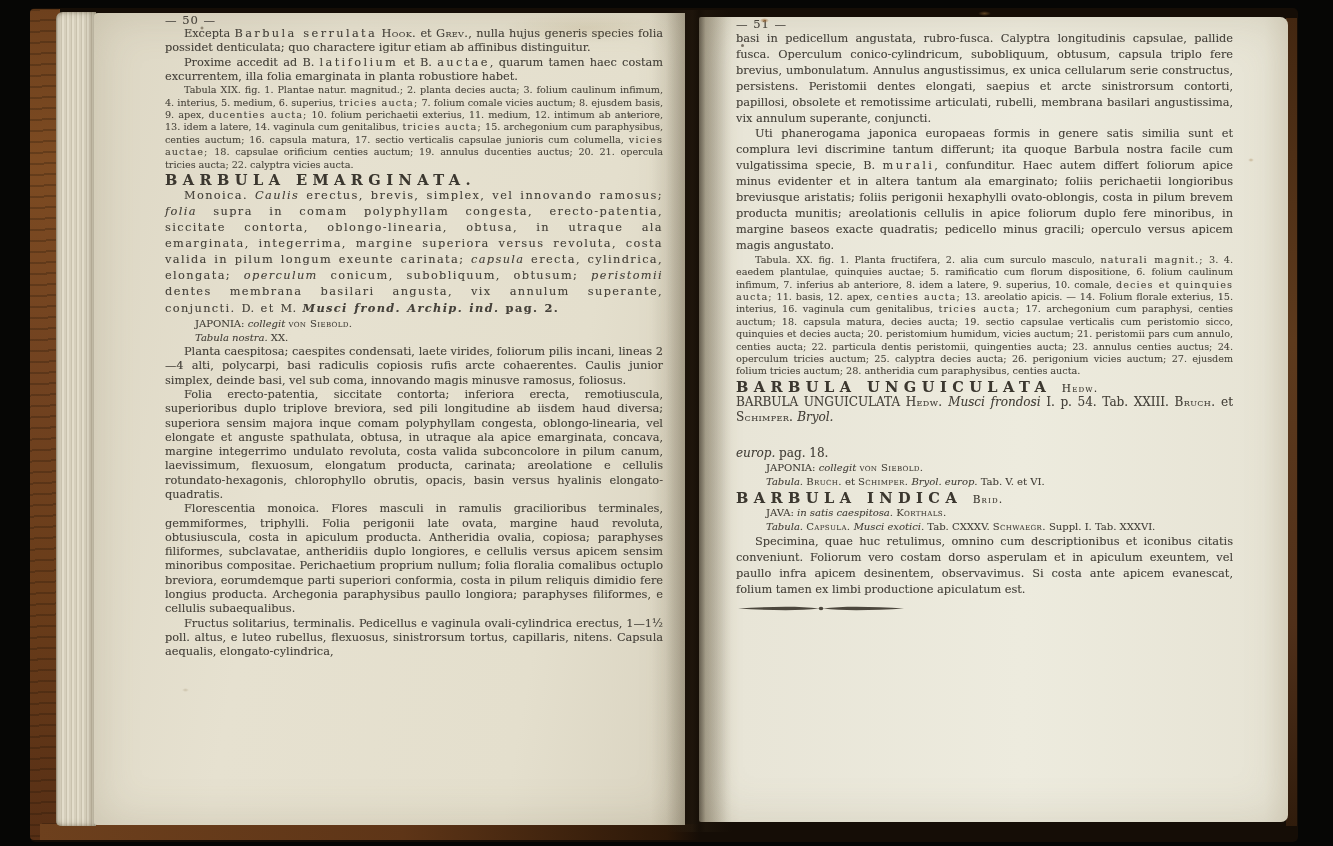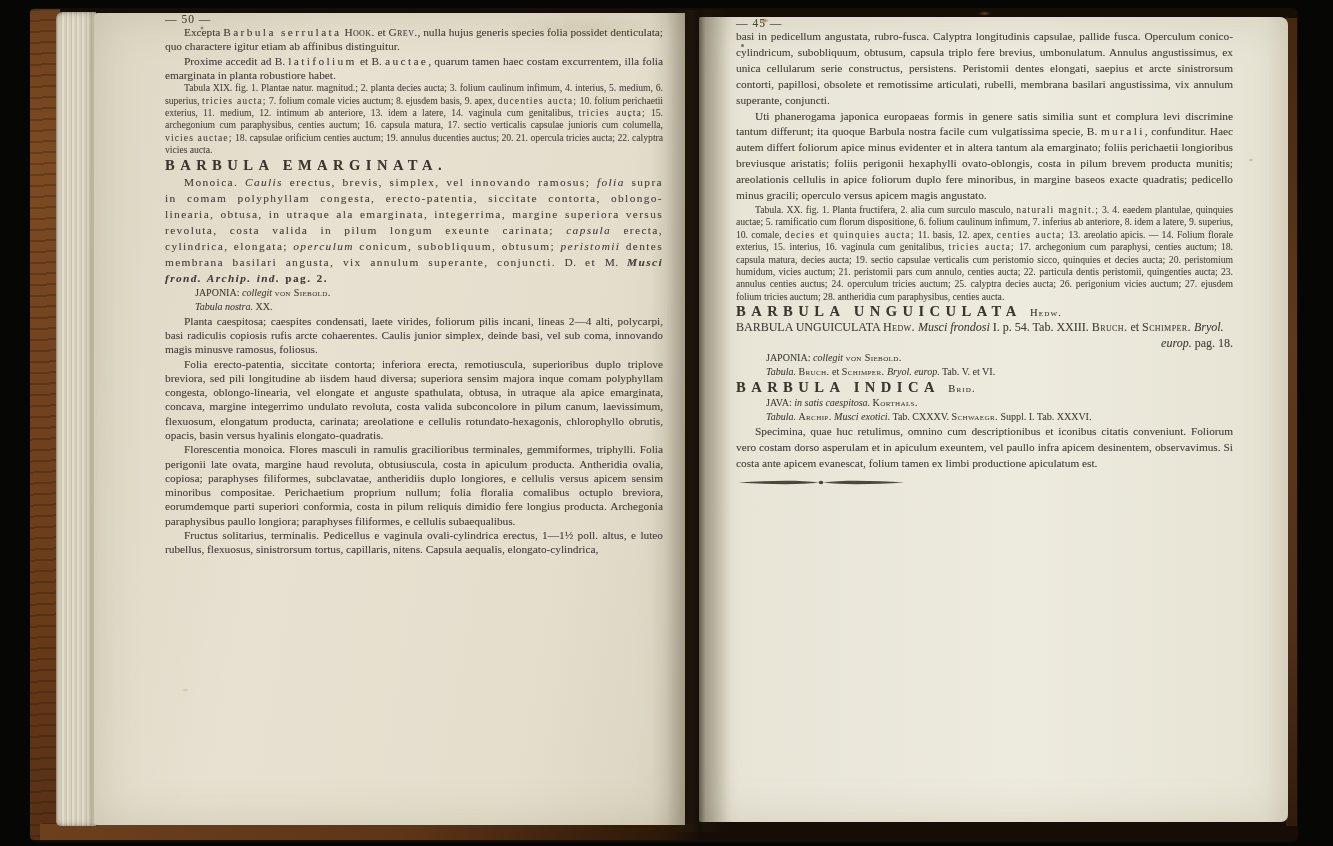--- a/index.html
+++ b/index.html
@@ -42,22 +42,22 @@
   #spot5{left:741px;top:44px;width:3px;height:3px;background:#4a4136;opacity:.7;}
   #spot6{left:1248px;top:158px;width:6px;height:4px;background:radial-gradient(#96713d,rgba(150,113,61,0) 70%);opacity:.4;}
   #spot7{left:182px;top:688px;width:7px;height:4px;background:radial-gradient(#8d7a55,rgba(141,122,85,0) 70%);opacity:.3;}
   #stain1{left:500px;top:13px;width:170px;height:30px;border-radius:50%;
       background:radial-gradient(ellipse,rgba(150,120,60,.13),rgba(150,120,60,0) 70%);}
   
   .col{position:absolute;top:0;color:#45413a;text-shadow:.2px .2px .3px rgba(70,65,55,.3);}
   #left-col{left:71px;width:498px;}
   #right-col{left:37px;width:497px;}
   .col p{margin:0;text-align:justify;}
-  .ln{display:block;font-family:Liberation Serif, serif;}
-  .ln.c{text-align:right;}
+  .ln{display:block;}
+  .ln.c{text-align:left;margin-top:20px;}
   .pagenum{text-align:center;font-size:11.5px;letter-spacing:1px;color:#4a463e;}
   .body{font-size:11.3px;line-height:14.3px;}
   .rb{line-height:15.9px;}
   .small{font-size:9.6px;line-height:12.4px;color:#4c483f;}
   .heading{text-align:center;font-weight:bold;font-size:14.5px;letter-spacing:5.5px;color:#3b372f;white-space:nowrap;}
   .diag{font-size:11.3px;line-height:16px;letter-spacing:1.4px;word-spacing:1px;}
   .lead{font-size:10px;line-height:14px;text-align:left;text-indent:30px;}
   .ref{font-size:12px;line-height:15.5px;}
   .orn{text-align:center;}
   .ind{text-indent:19px;}
@@ -121,21 +121,21 @@
         </p>
         <p class="body ind mt4">
           <span class="ln"><span>Fructus solitarius, terminalis. Pedicellus e vaginula ovali-cylindrica erectus, 1—1½ poll. altus, e luteo rubellus, flexuosus, sinistrorsum tortus, capillaris, nitens. Capsula aequalis, elongato-cylindrica,</span></span>
         </p>
       </div>
   </div>
 
   <div id="right-page" class="page">
     <div id="right-col" class="col">
         <p class="pagenum mt88">
-          <span class="ln"><span>— 45 —</span></span>
+          <span class="ln"><span>— 51 —</span></span>
         </p>
         <p class="body rb mt16">
           <span class="ln"><span>basi in pedicellum angustata, rubro-fusca. Calyptra longitudinis capsulae, pallide fusca. Operculum conico-cylindricum, subobliquum, obtusum, capsula triplo fere brevius, umbonulatum. Annulus angustissimus, ex unica cellularum serie constructus, persistens. Peristomii dentes elongati, saepius et arcte sinistrorsum contorti, papillosi, obsolete et remotissime articulati, rubelli, membrana basilari angustissima, vix annulum superante, conjuncti.</span></span>
         </p>
         <p class="body rb ind mt6">
           <span class="ln"><span>Uti phanerogama japonica europaeas formis in genere satis similia sunt et complura levi discrimine tantum differunt; ita quoque Barbula nostra facile cum vulgatissima specie, B. </span><span class="sp">murali</span><span>, confunditur. Haec autem differt foliorum apice minus evidenter et in altera tantum ala emarginato; foliis perichaetii longioribus breviusque aristatis; foliis perigonii hexaphylli ovato-oblongis, costa in pilum brevem producta munitis; areolationis cellulis in apice foliorum duplo fere minoribus, in margine baseos exacte quadratis; pedicello minus gracili; operculo versus apicem magis angustato.</span></span>
         </p>
         <p class="small ind mt9">
           <span class="ln"><span>Tabula. XX. fig. 1. Planta fructifera, 2. alia cum surculo masculo, </span><span class="s1">naturali magnit.;</span><span> 3. 4. eaedem plantulae, quinquies auctae; 5. ramificatio cum florum dispositione, 6. folium caulinum infimum, 7. inferius ab anteriore, 8. idem a latere, 9. superius, 10. comale, </span><span class="s1">decies et quinquies aucta;</span><span> 11. basis, 12. apex, </span><span class="s1">centies aucta;</span><span> 13. areolatio apicis. — 14. Folium florale exterius, 15. interius, 16. vaginula cum genitalibus, </span><span class="s1">tricies aucta;</span><span> 17. archegonium cum paraphysi, centies auctum; 18. capsula matura, decies aucta; 19. sectio capsulae verticalis cum peristomio sicco, quinquies et decies aucta; 20. peristomium humidum, vicies auctum; 21. peristomii pars cum annulo, centies aucta; 22. particula dentis peristomii, quingenties aucta; 23. annulus centies auctus; 24. operculum tricies auctum; 25. calyptra decies aucta; 26. perigonium vicies auctum; 27. ejusdem folium tricies auctum; 28. antheridia cum paraphysibus, centies aucta.</span></span>
         </p>
@@ -152,21 +152,21 @@
         <p class="lead mt6">
           <span class="ln"><span class="i">Tabula.</span><span> </span><span class="sc">Bruch.</span><span> et </span><span class="sc">Schimper.</span><span> </span><span class="i">Bryol. europ.</span><span> Tab. V. et VI.</span></span>
         </p>
         <p class="heading mt11">
           <span class="ln"><span>BARBULA INDICA</span><span>  </span><span class="au">Brid.</span></span>
         </p>
         <p class="lead mt6">
           <span class="ln"><span>JAVA: </span><span class="i">in satis caespitosa.</span><span> </span><span class="sc">Korthals.</span></span>
         </p>
         <p class="lead mt6">
-          <span class="ln"><span class="i">Tabula.</span><span> </span><span class="sc">Archip.</span><span> </span><span class="i">Musci exotici.</span><span> Tab. CXXXV. </span><span class="sc">Schwaegr.</span><span> Suppl. I. Tab. XXXVI.</span></span>
+          <span class="ln"><span class="i">Tabula.</span><span> </span><span class="sc">Capsula.</span><span> </span><span class="i">Musci exotici.</span><span> Tab. CXXXV. </span><span class="sc">Schwaegr.</span><span> Suppl. I. Tab. XXXVI.</span></span>
         </p>
         <p class="body rb ind mt9">
           <span class="ln"><span>Specimina, quae huc retulimus, omnino cum descriptionibus et iconibus citatis conveniunt. Foliorum vero costam dorso asperulam et in apiculum exeuntem, vel paullo infra apicem desinentem, observavimus. Si costa ante apicem evanescat, folium tamen ex limbi productione apiculatum est.</span></span>
         </p>
         <p class="orn mt12"><svg width="170" height="9" viewBox="0 0 170 9" aria-hidden="true">
             <path d="M2 4.5 C30 2.8 62 1.8 83 4.5 C62 7.2 30 6.2 2 4.5 Z" fill="#4c473d"></path>
             <path d="M168 4.5 C140 2.8 108 1.8 87 4.5 C108 7.2 140 6.2 168 4.5 Z" fill="#4c473d"></path>
             <ellipse cx="85" cy="4.5" rx="2.3" ry="1.7" fill="#4c473d"></ellipse>
           </svg></p>
       </div>

